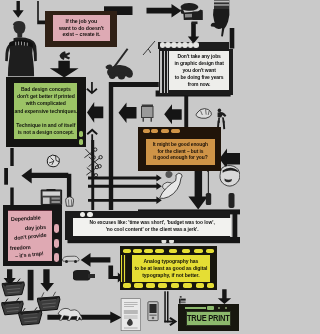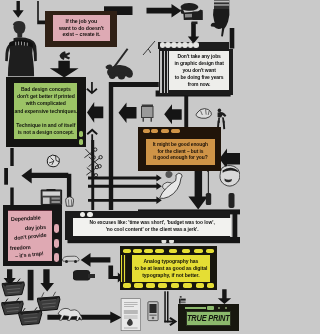--- a/index.html
+++ b/index.html
@@ -60,21 +60,21 @@
   #c-yellow .inner{left:11.5px;top:8.7px;width:78.2px;height:26.6px;background:#e5de34;}
   #c-yellow .tx{font-size:5.1px;line-height:7px;font-weight:bold;color:#14130a;
                 letter-spacing:-0.08px;}
   #c-yellow .strip{position:absolute;left:1.2px;top:8.7px;width:4.2px;height:26.6px;
                    background:repeating-linear-gradient(90deg,#e5de34 0 0.7px,#2a2714 0.7px 1.5px);}
   .ysp{position:absolute;height:4.7px;border-radius:1.8px;background:#e5de34;}
 
   #logo{left:178.4px;top:304.3px;width:60.3px;height:26.7px;background:#17170f;}
   #logo .lbl{position:absolute;left:7.4px;top:7px;width:45.2px;height:14.5px;background:#8cb96c;
              border:1px solid #2a3020;box-sizing:border-box;
-             display:flex;align-items:center;justify-content:center;overflow:hidden;font-style:italic;}
+             display:flex;align-items:center;justify-content:center;overflow:hidden;}
   #logo .lbl span{font-size:9.6px;font-weight:bold;color:#14170f;letter-spacing:-0.3px;
                   display:block;white-space:nowrap;transform:scaleX(.78);line-height:10.6px;}
   #logo .gbar{position:absolute;left:6.8px;top:2.8px;width:21.2px;height:1.6px;background:#8cb96c;}
   #logo .gsq{position:absolute;left:28.6px;top:1.8px;width:7.2px;height:3.6px;
              background:#8cb96c;border-radius:1px;}
   #logo .dot{position:absolute;width:1.8px;height:2.1px;background:#6d7f56;top:2.8px;}
   svg{display:block;}
 </style>
 </head>
 <body>

